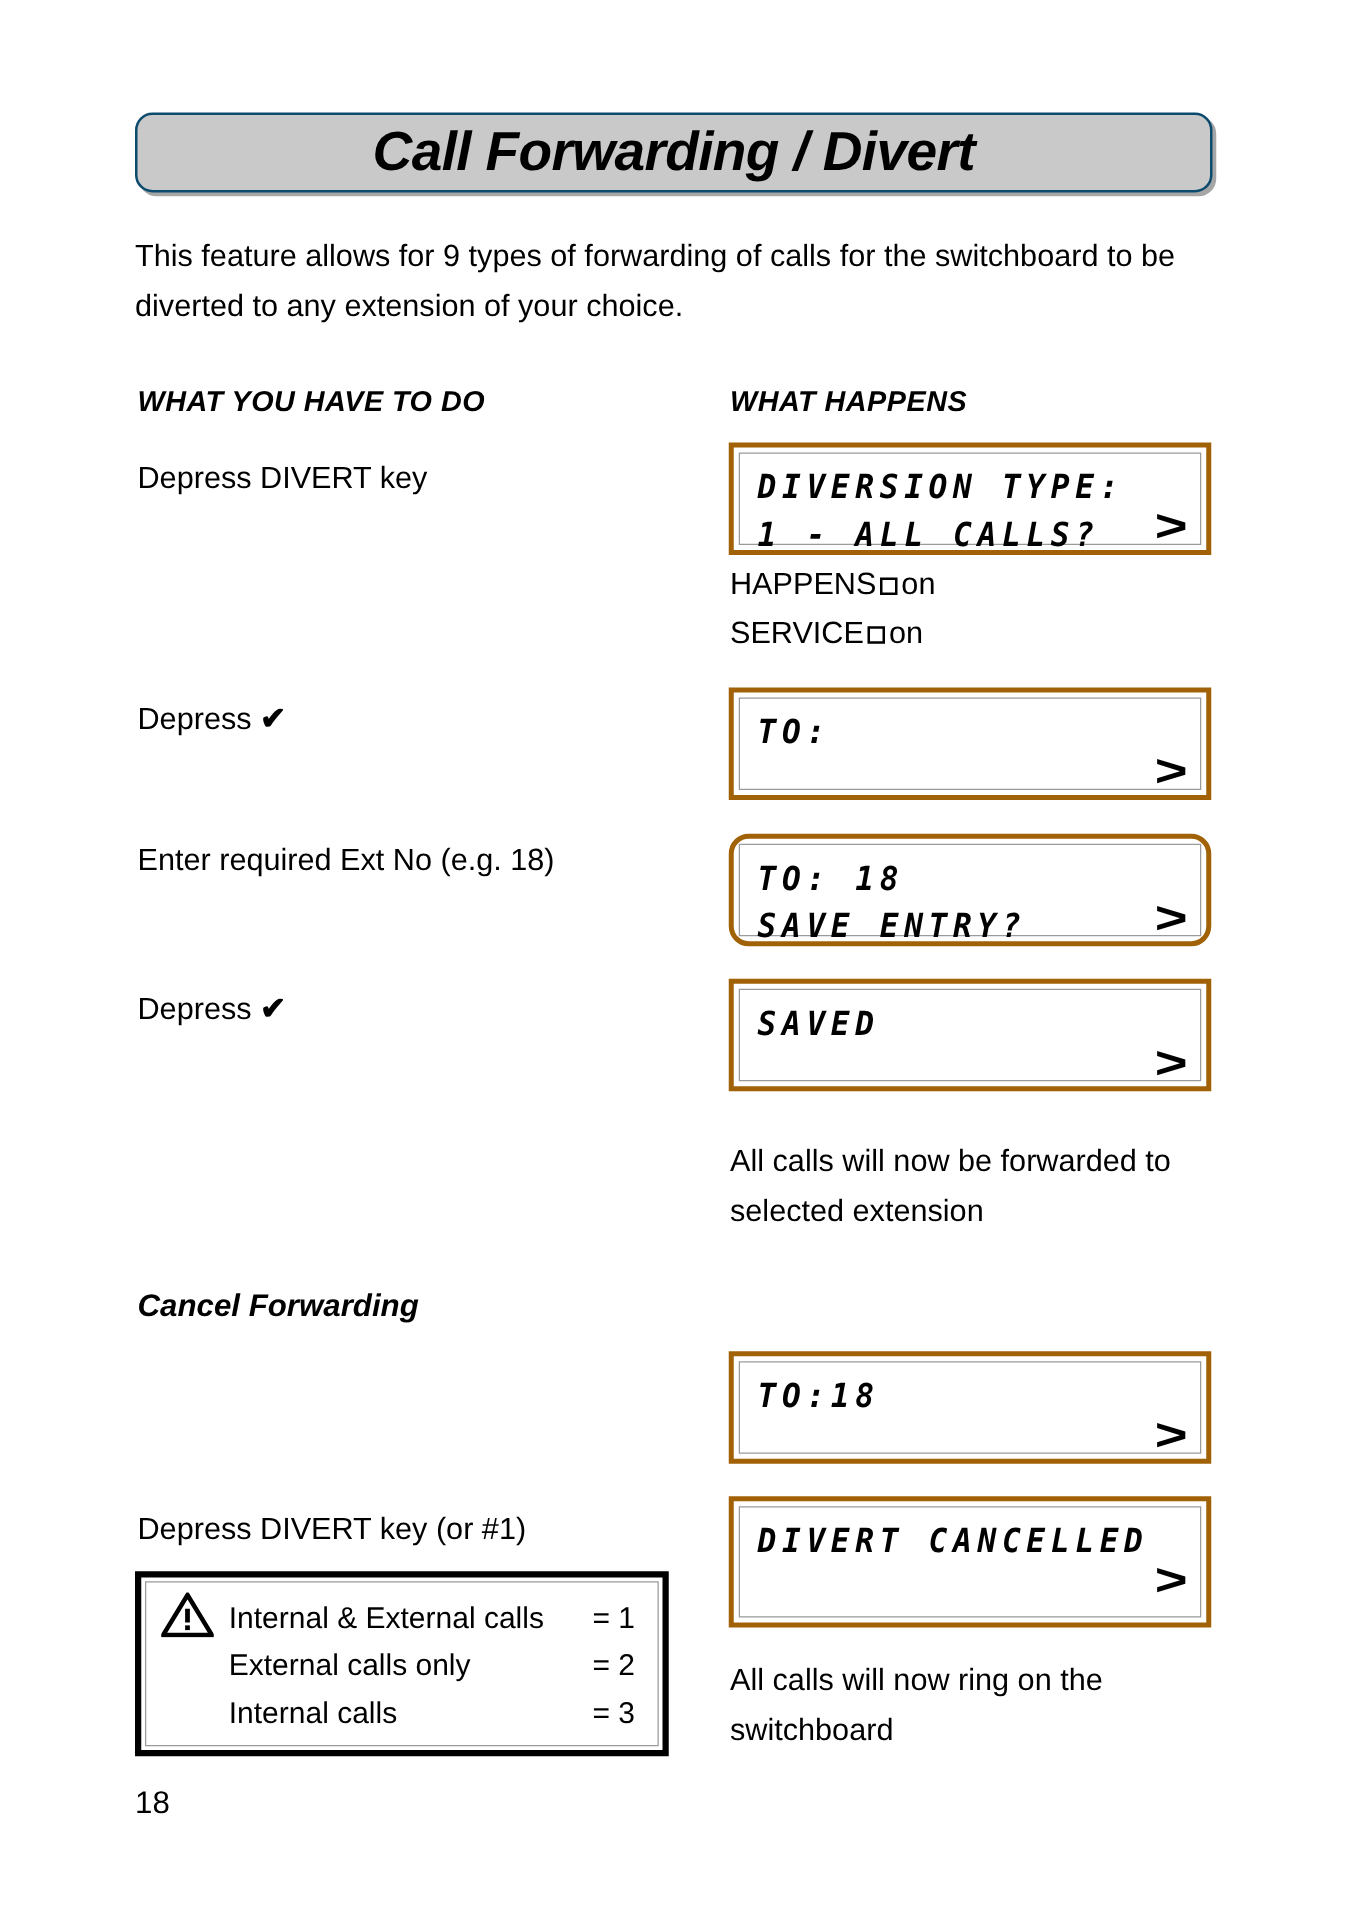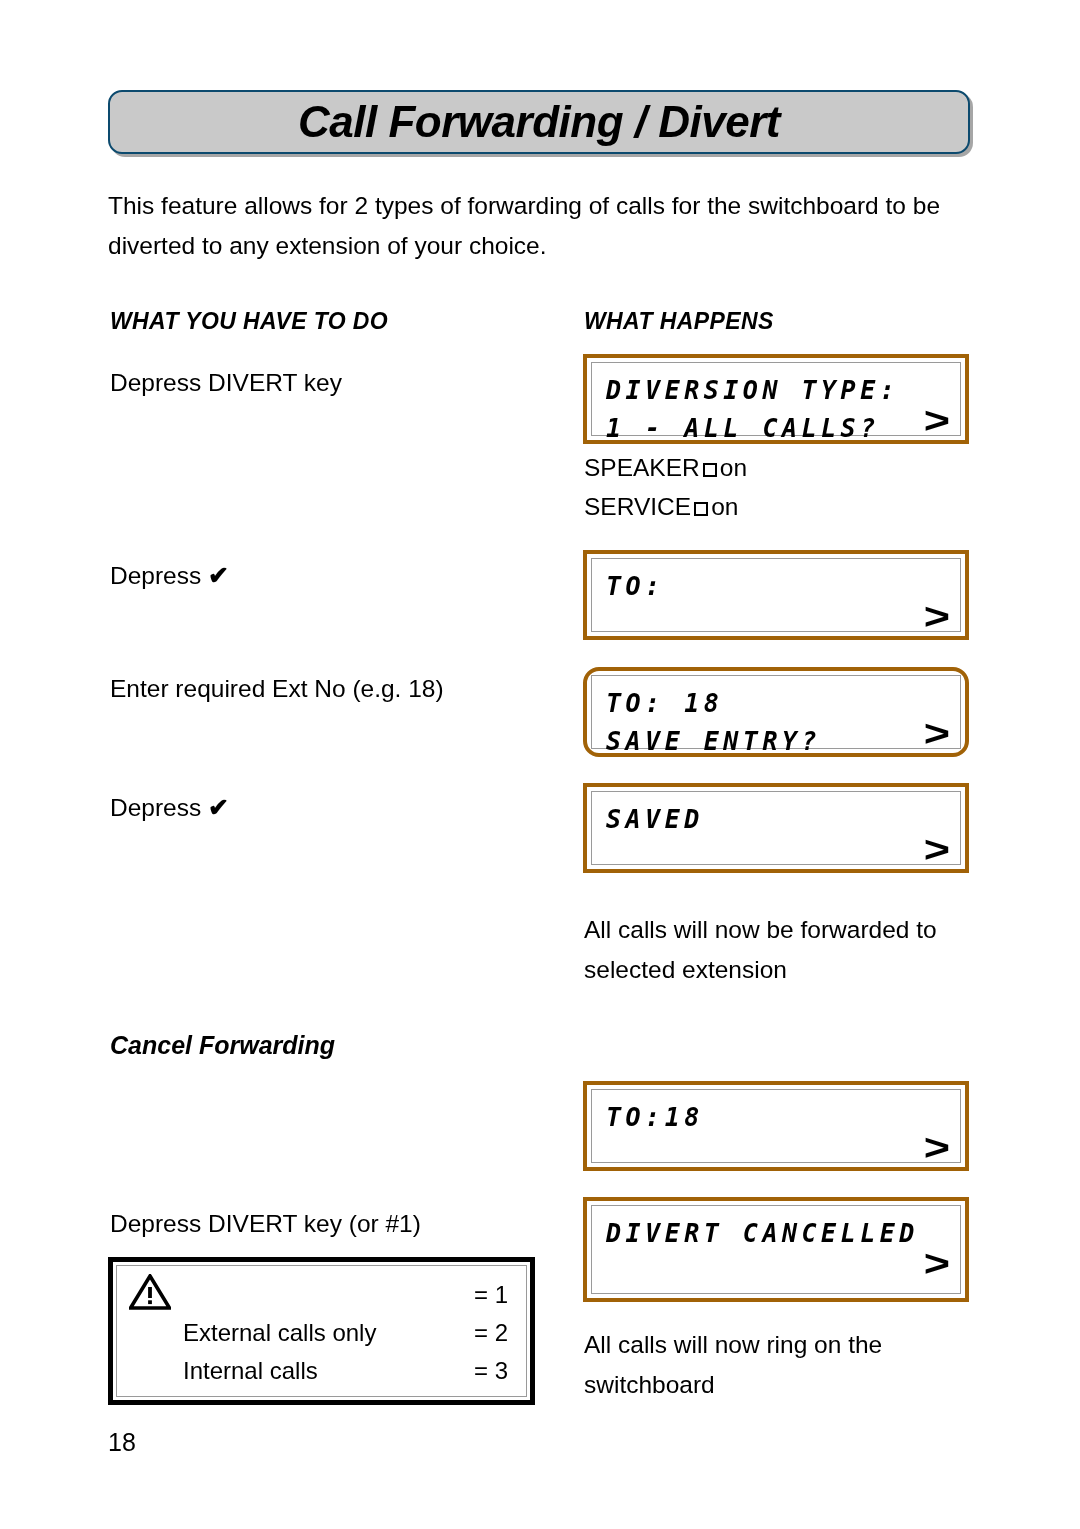--- a/index.html
+++ b/index.html
@@ -185,21 +185,21 @@
     font-size: 25px;
   }
 </style>
 </head>
 <body>
 
 <div class="title-bar">
   <span class="title-text">Call Forwarding / Divert</span>
 </div>
 
-<div class="intro">This feature allows for 2 types of forwarding of calls for the switchboard to be diverted to any extension of your choice.</div>
+<div class="intro">This feature allows for 9 types of forwarding of calls for the switchboard to be diverted to any extension of your choice.</div>
 
 <div class="col-head left">WHAT YOU HAVE TO DO</div>
 <div class="col-head right">WHAT HAPPENS</div>
 
 <div class="body-text" style="left:110px; top:363px;">
   <span>Depress DIVERT key</span>
 </div>
 
 <div class="body-text" style="left:110px; top:556px;">
   <span>Depress </span><span class="chk">✔</span>
@@ -221,21 +221,21 @@
 
 <div class="lcd" style="top:354px; height:90px;">
   <div class="lcd-inner">
     <div class="lcd-line">DIVERSION TYPE:</div>
     <div class="lcd-line">1 - ALL CALLS?</div>
     <div class="lcd-arrow" style="top:40px;">&gt;</div>
   </div>
 </div>
 
 <div class="body-text" style="left:584px; top:448px;">
-  <span>SPEAKER</span><span class="sqr"></span><span>on</span>
+  <span>HAPPENS</span><span class="sqr"></span><span>on</span>
 </div>
 <div class="body-text" style="left:584px; top:487px;">
   <span>SERVICE</span><span class="sqr"></span><span>on</span>
 </div>
 
 <div class="lcd" style="top:550px; height:90px;">
   <div class="lcd-inner">
     <div class="lcd-line">TO:</div>
     <div class="lcd-line"></div>
     <div class="lcd-arrow" style="top:40px;">&gt;</div>
@@ -280,20 +280,21 @@
 
 <div class="warn-box">
   <div class="warn-inner">
     <svg class="tri-icon" viewBox="0 0 42 36">
       <path d="M21 2 L40.5 34 L1.5 34 Z" fill="none" stroke="#000" stroke-width="3.6" stroke-linejoin="miter"></path>
       <rect x="19.1" y="13" width="3.8" height="11" fill="#000"></rect>
       <rect x="19.1" y="26.3" width="3.8" height="3.8" fill="#000"></rect>
     </svg>
     <div class="warn-row">
       <span class="warn-ind"></span>
+      <span class="warn-label">Internal &amp; External calls</span>
       <span class="warn-value">= 1</span>
     </div>
     <div class="warn-row">
       <span class="warn-ind"></span>
       <span class="warn-label">External calls only</span>
       <span class="warn-value">= 2</span>
     </div>
     <div class="warn-row">
       <span class="warn-ind"></span>
       <span class="warn-label">Internal calls</span>

